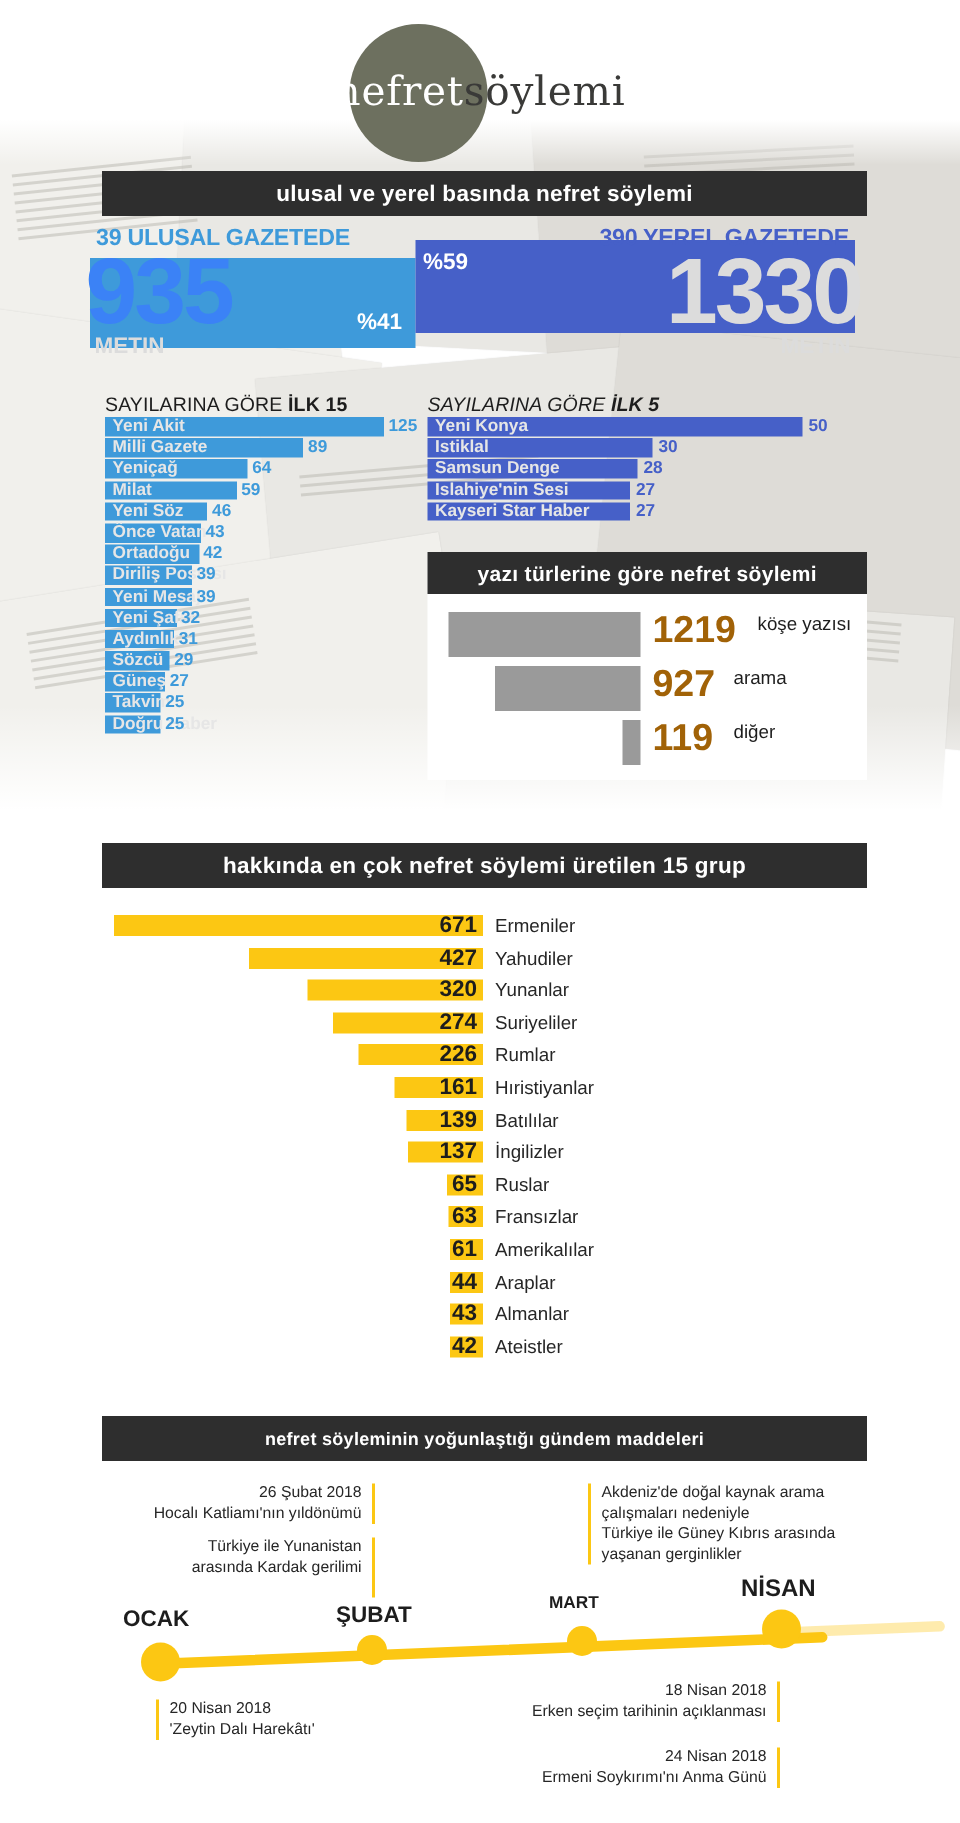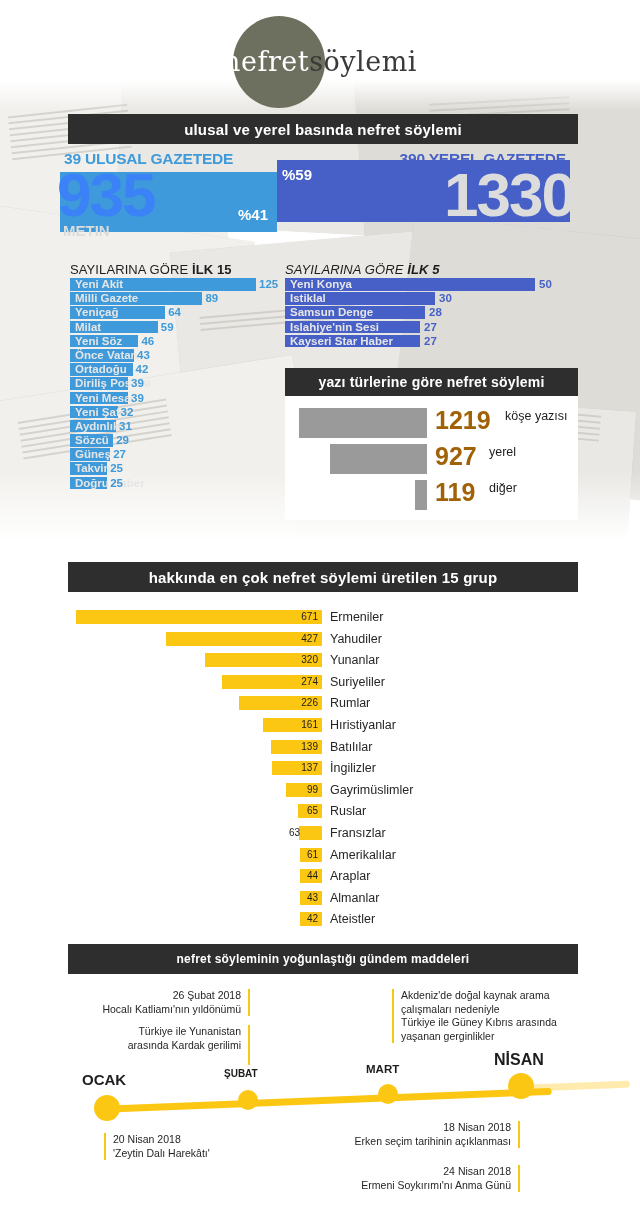--- a/index.html
+++ b/index.html
@@ -74,21 +74,21 @@
   .types .trow{ position:relative; height:36px; }
   .types .tbar{ position:absolute; top:4px; height:30px; background:#9a9a9a; }
   .types .tnum{ position:absolute; left:150px; top:2px; font-size:25px; font-weight:bold; color:#a16207; }
   .types .tlab{ position:absolute; top:5px; font-size:12.5px; color:#1d1d1d; }
 
   
   .grp-hdr{ left:68px; top:562px; width:510px; height:30px; font-size:15px; }
   .groups{ position:absolute; left:68px; top:608px; width:510px; z-index:7; }
   .groups .grow{ position:relative; height:21.6px; }
   .groups .gbar{ position:absolute; top:2px; height:14px; background:#fcc713; }
-  .groups .gnum{ position:absolute; top:0px; font-size:10px; font-weight:normal; color:#1d1d1d;
+  .groups .gnum{ position:absolute; top:0px; font-size:15px; font-weight:bold; color:#1d1d1d;
     text-align:right; line-height:18px; }
   .groups .glab{ position:absolute; left:262px; top:0px; font-size:12.5px; color:#262626; line-height:18px; }
 
   
   .tl-hdr{ left:68px; top:944px; width:510px; height:30px; font-size:12px; }
   .timeline{ position:absolute; left:0; top:975px; width:640px; height:240px; z-index:7;}
   .note{ position:absolute; font-size:10.5px; line-height:13.6px; color:#262626; }
   .note.r{ text-align:right; border-right:2px solid #fcc713; padding-right:7px; }
   .note.l{ text-align:left; border-left:2px solid #fcc713; padding-left:7px; }
   .tl-line{ position:absolute; background:#fcc713; height:7px; border-radius:4px; transform-origin:left center;}
@@ -292,21 +292,21 @@
   </div>
   <div class="types" id="types">
       <div class="trow">
         <div class="tbar" style="left:14px;width:128.0px"></div>
         <div class="tnum">1219</div>
         <div class="tlab" style="left:220px">köşe yazısı</div>
       </div>
       <div class="trow">
         <div class="tbar" style="left:44.66119770303527px;width:97.3px"></div>
         <div class="tnum">927</div>
-        <div class="tlab" style="left:204px">yerel</div>
+        <div class="tlab" style="left:204px">arama</div>
       </div>
       <div class="trow">
         <div class="tbar" style="left:129.5045118949959px;width:12.5px"></div>
         <div class="tnum">119</div>
         <div class="tlab" style="left:204px">diğer</div>
       </div>
     </div>
   <div class="rule"></div>
 </div>
 
@@ -348,32 +348,27 @@
       <div class="gbar" style="left:203.0px;width:51.0px"></div>
       <div class="gnum" style="left:210px;width:40px">139</div>
       <div class="glab">Batılılar</div>
     </div>
     <div class="grow">
       <div class="gbar" style="left:203.8px;width:50.2px"></div>
       <div class="gnum" style="left:210px;width:40px">137</div>
       <div class="glab">İngilizler</div>
     </div>
     <div class="grow">
-      <div class="gbar" style="left:217.7px;width:36.3px"></div>
-      <div class="gnum" style="left:210px;width:40px">99</div>
-      <div class="glab">Gayrimüslimler</div>
-    </div>
-    <div class="grow">
       <div class="gbar" style="left:230.2px;width:23.8px"></div>
       <div class="gnum" style="left:210px;width:40px">65</div>
       <div class="glab">Ruslar</div>
     </div>
     <div class="grow">
       <div class="gbar" style="left:230.9px;width:23.1px"></div>
-      <div class="gnum" style="left:192px;width:40px">63</div>
+      <div class="gnum" style="left:210px;width:40px">63</div>
       <div class="glab">Fransızlar</div>
     </div>
     <div class="grow">
       <div class="gbar" style="left:231.6px;width:22.4px"></div>
       <div class="gnum" style="left:210px;width:40px">61</div>
       <div class="glab">Amerikalılar</div>
     </div>
     <div class="grow">
       <div class="gbar" style="left:232.0px;width:22.0px"></div>
       <div class="gnum" style="left:210px;width:40px">44</div>
@@ -415,21 +410,21 @@
 
   <div class="tl-line" style="left:100px;top:131px;width:452px;transform:rotate(-2.3deg);"></div>
   <div class="tl-line" style="left:520px;top:110px;width:110px;transform:rotate(-2.3deg);opacity:.35;"></div>
 
   <div class="tl-dot" style="left:94px;top:120px;width:26px;height:26px;"></div>
   <div class="tl-dot" style="left:238px;top:115px;width:20px;height:20px;"></div>
   <div class="tl-dot" style="left:378px;top:109px;width:20px;height:20px;"></div>
   <div class="tl-dot" style="left:508px;top:98px;width:26px;height:26px;"></div>
 
   <div class="tl-month" style="left:82px;top:96px;font-size:15px;">OCAK</div>
-  <div class="tl-month" style="left:224px;top:93px;font-size:10px;">ŞUBAT</div>
+  <div class="tl-month" style="left:224px;top:93px;font-size:15px;">ŞUBAT</div>
   <div class="tl-month" style="left:366px;top:88px;font-size:11.5px;">MART</div>
   <div class="tl-month" style="left:494px;top:76px;font-size:16px;">NİSAN</div>
 
   <div class="note l" style="left:104px;top:158px;width:190px;">
     <div>20 Nisan 2018</div>
     <div>'Zeytin Dalı Harekâtı'</div>
   </div>
 
   <div class="note r" style="left:320px;top:146px;width:200px;">
     <div>18 Nisan 2018</div>

